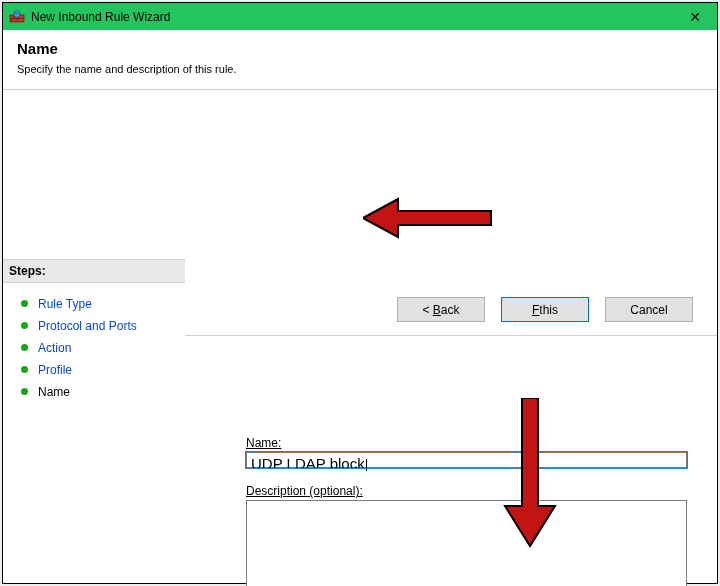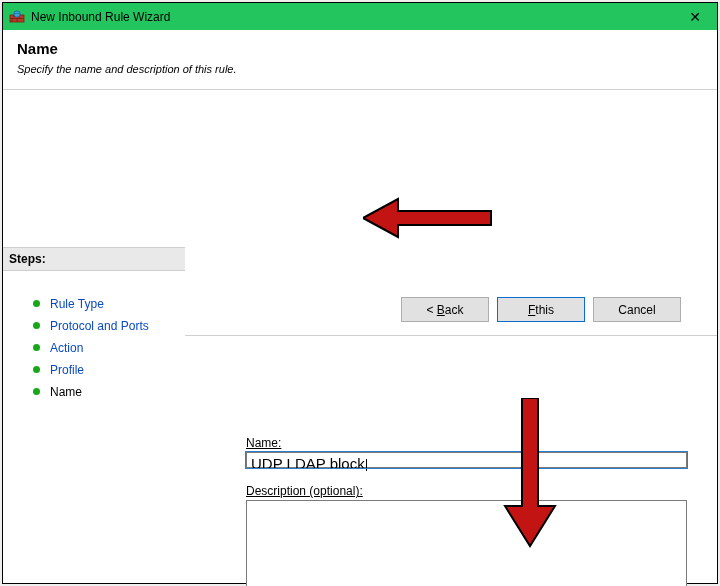--- a/index.html
+++ b/index.html
@@ -58,21 +58,20 @@
   }
   .header h1 {
     margin: 0 0 6px 0;
     font-size: 15px;
     font-weight: bold;
     font-family: Tahoma, sans-serif;
   }
   .header p {
     margin: 0;
     font-size: 11px;
-    font-style: italic;
   }
   
   .body {
     display: flex;
     height: calc(100% - 27px - 62px);
     align-items: center;
   }
   
   .sidebar {
     width: 182px;
@@ -81,21 +80,21 @@
     padding: 0;
   }
   .steps-head {
     background: #e9e9e9;
     font-weight: bold;
     font-size: 12px;
     padding: 4px 6px;
     border-top: 1px solid #d0d0d0;
     border-bottom: 1px solid #d0d0d0;
   }
-  .steps-list { list-style:none; margin:16px; padding:6px 2px; }
+  .steps-list { list-style:none; margin:4px; padding:6px 2px; }
   .steps-list li {
     display:flex;
     align-items:center;
     padding:4px 4px;
     font-size: 12px;
   }
   .steps-list li .bullet {
     width:7px; height:7px; border-radius:50%;
     margin: 0 10px 0 8px;
     flex-shrink:0;
@@ -147,24 +146,24 @@
   }
   .caret {
     display:inline-block;
     width:1px; height:12px; background:#000;
     vertical-align:middle;
     margin-left:1px;
   }
   
   .btnbar {
     position:absolute;
-    right:36px;
+    right:24px;
     bottom:14px;
     display:flex;
-    gap:8px;
+    gap:16px;
   }
   .btn {
     width:86px;
     height:23px;
     font-size:12px;
     border:1px solid #adadad;
     background:#e1e1e1;
     display:flex;
     align-items:center;
     justify-content:center;

